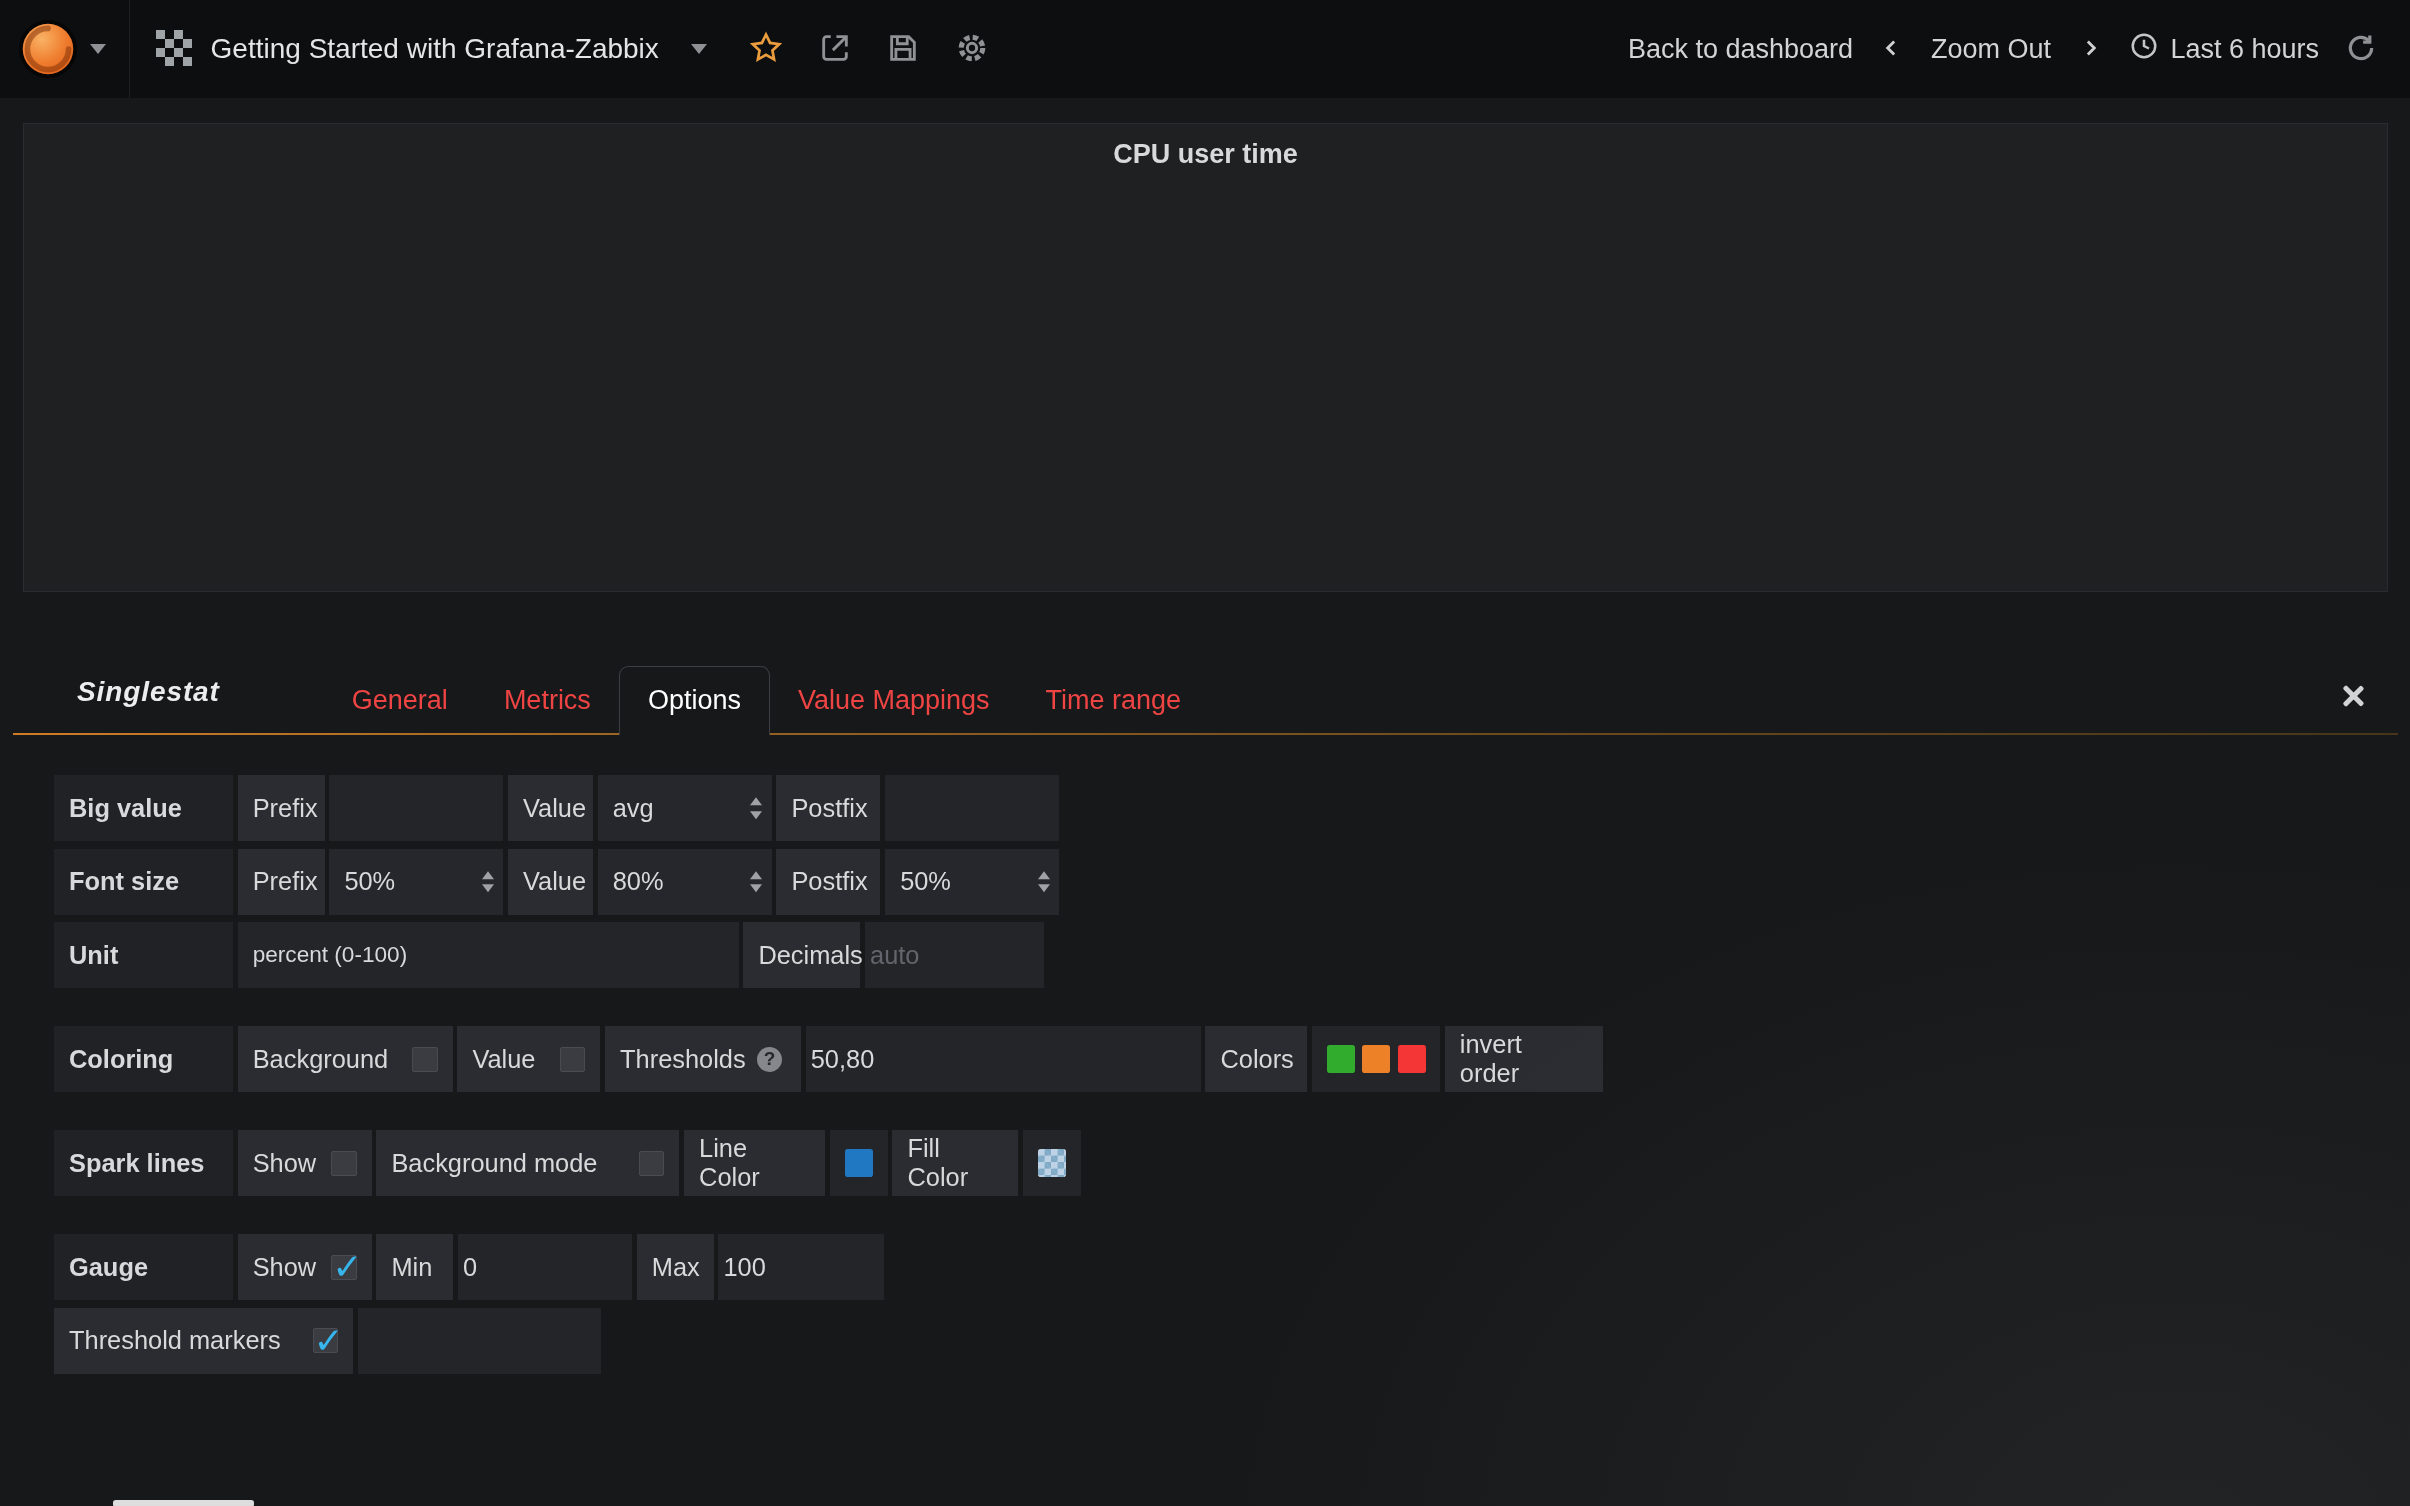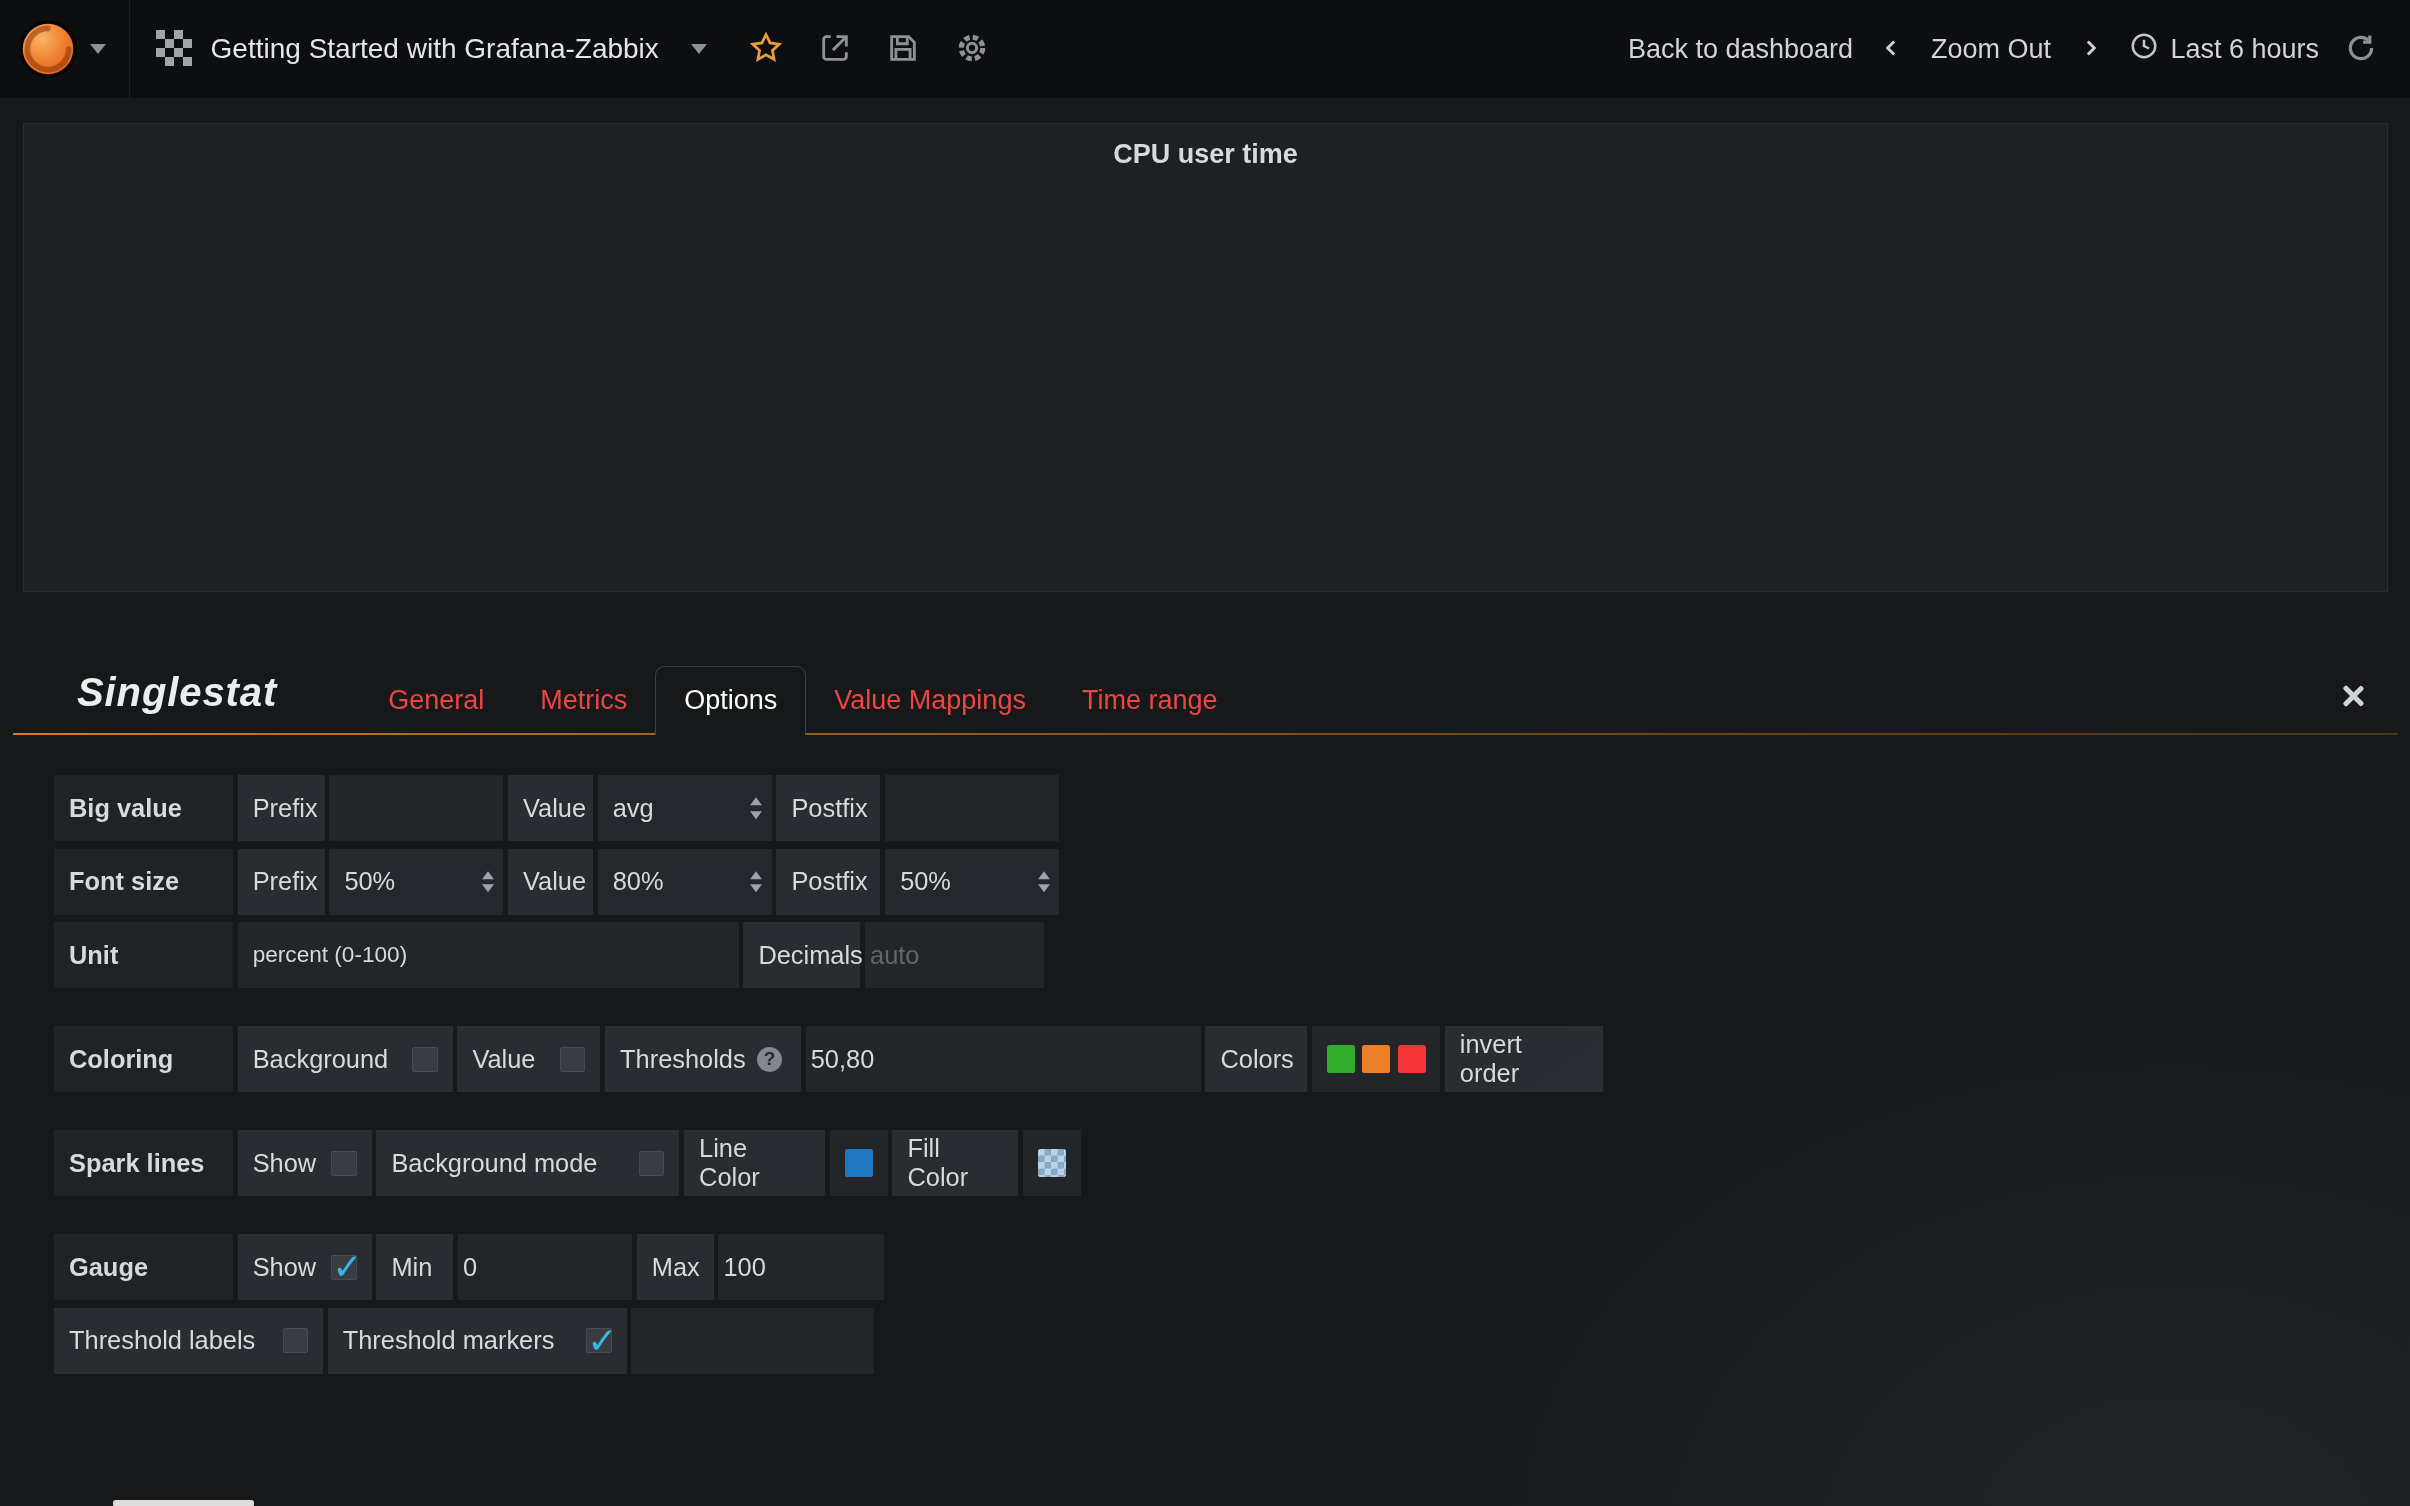--- a/index.html
+++ b/index.html
@@ -31,21 +31,21 @@
 
   
   .panel{ margin:24.5px 22.6px 0 22.6px; height:469px; background:#1f2022; border:0.9px solid #2b2c2f; position:relative;}
   .panel-title{ text-align:center; padding-top:15px; font-size:27px; font-weight:700; color:#d8d9da;}
   .gauge-wrap{ width:904px; height:395px; margin:3.8px auto 0; position:relative;}
   .gauge-value{ position:absolute; left:0; right:0; top:273px; transform:translateY(-50%); text-align:center; font-size:81px; font-weight:700; color:#e3e3e4;}
 
   
   .editor{ margin-top:60px; position:relative;}
   .editor-header{ height:81px; display:flex; align-items:flex-end; padding-left:77px; position:relative;}
-  .editor-title{ font-size:40px; font-style:italic; font-weight:700; color:#ecedee; align-self:center; margin-right:83px; letter-spacing:0.9px;}
+  .editor-title{ font-size:28px; font-style:italic; font-weight:700; color:#ecedee; align-self:center; margin-right:104px; letter-spacing:0.9px;}
   .tabs{ display:flex; align-items:flex-end;}
   .tab{ height:66px; line-height:66px; padding:0 28px; font-size:27px; color:#ef4444; cursor:pointer; white-space:nowrap;}
   .tab.active{ background:#171819; border:1.9px solid #3d3e43; border-bottom:none; border-radius:9.4px 9.4px 0 0; position:relative; z-index:2; margin-bottom:-2.8px; height:69px; color:#ffffff;}
   .tabs-underline{ height:2.8px; margin:0 13px; background:linear-gradient(90deg,#cf7d27 0%, #9a6423 28%, #6b4a1d 65%, #47351a 100%);}
   .close-x{ position:absolute; right:43px; bottom:21px; width:30px; height:30px; cursor:pointer;}
   .close-x::before,.close-x::after{ content:""; position:absolute; left:13px; top:1.9px; width:4.7px; height:26px; background:#d2d3d5; border-radius:1.9px;}
   .close-x::before{ transform:rotate(45deg);}
   .close-x::after{ transform:rotate(-45deg);}
 
   
@@ -315,24 +315,20 @@
         <div class="cell" style="width:134px">
           <span>Show</span>
           <span class="cb checked"></span>
         </div>
         <div class="cell" style="width:77px">Min</div>
         <input class="inp" style="width: 174px;" value="0">
         <div class="cell" style="width:77px">Max</div>
         <input class="inp" style="width: 166px;" value="100">
       </div>
       <div class="row">
-        <div class="cell" style="width:269px">
-          <span>Threshold labels</span>
-          <span class="cb"></span>
-        </div>
         <div class="cell" style="width:299px">
           <span>Threshold markers</span>
           <span class="cb checked"></span>
         </div>
         <div class="cell dark" style="width:243px"></div>
       </div>
     </div>
 
   </div>
 </section>

